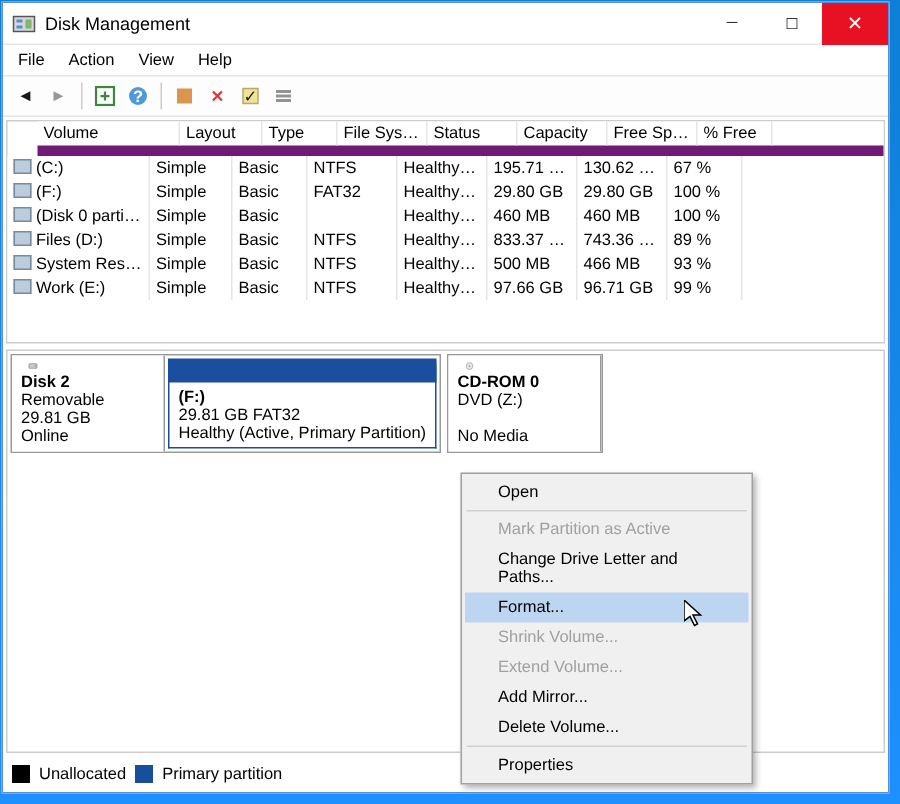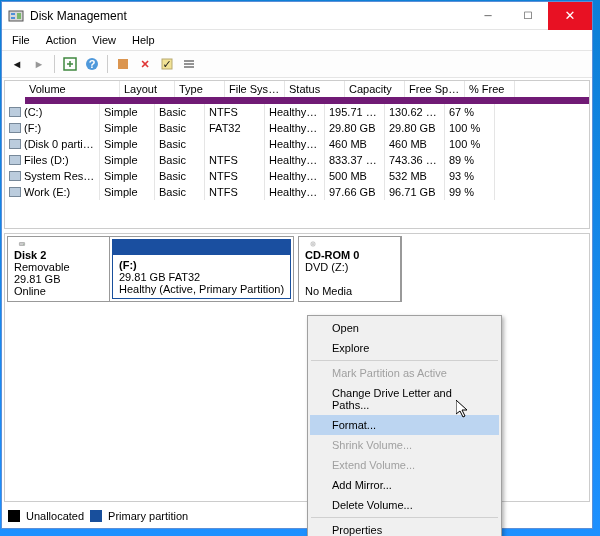--- a/index.html
+++ b/index.html
@@ -154,21 +154,21 @@
           <div class="col c-fsp">743.36 GB</div>
           <div class="col c-pf">89 %</div>
         </div>
         <div class="vol-row">
           <div class="col c-vol"><span class="vicon"></span>System Reserved</div>
           <div class="col c-lay">Simple</div>
           <div class="col c-typ">Basic</div>
           <div class="col c-fs">NTFS</div>
           <div class="col c-st">Healthy (S...</div>
           <div class="col c-cap">500 MB</div>
-          <div class="col c-fsp">532 MB</div>
+          <div class="col c-fsp">466 MB</div>
           <div class="col c-pf">93 %</div>
         </div>
         <div class="vol-row">
           <div class="col c-vol"><span class="vicon"></span>Work (E:)</div>
           <div class="col c-lay">Simple</div>
           <div class="col c-typ">Basic</div>
           <div class="col c-fs">NTFS</div>
           <div class="col c-st">Healthy (P...</div>
           <div class="col c-cap">97.66 GB</div>
           <div class="col c-fsp">96.71 GB</div>
@@ -214,21 +214,20 @@
   <div class="legend">
     <span class="sw bl"></span>
     <span>Unallocated</span>
     <span class="sw dp"></span>
     <span>Primary partition</span>
   </div>
 </div>
 
 <div class="ctxmenu">
   <div class="ci">Open</div>
-  <div class="ci">Explore</div>
   <div class="hr"></div>
   <div class="ci dis">Mark Partition as Active</div>
   <div class="ci">Change Drive Letter and Paths...</div>
   <div class="ci hl">Format...</div>
   <div class="ci dis">Shrink Volume...</div>
   <div class="ci dis">Extend Volume...</div>
   <div class="ci">Add Mirror...</div>
   <div class="ci">Delete Volume...</div>
   <div class="hr"></div>
   <div class="ci">Properties</div>

